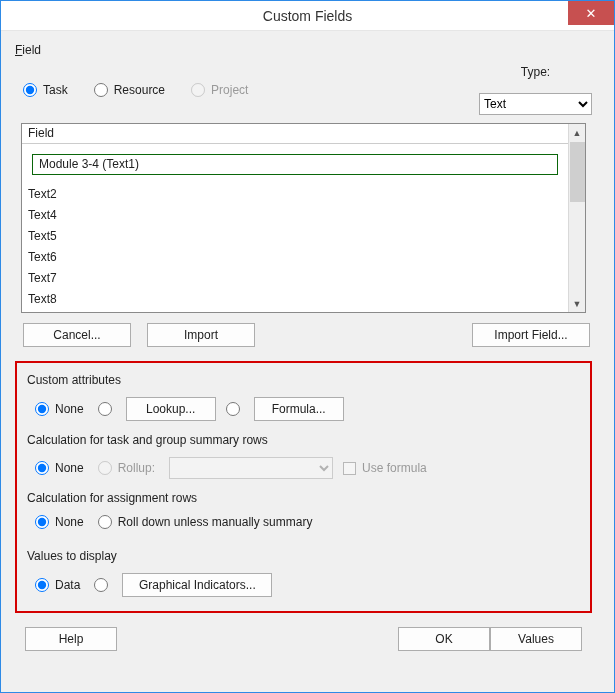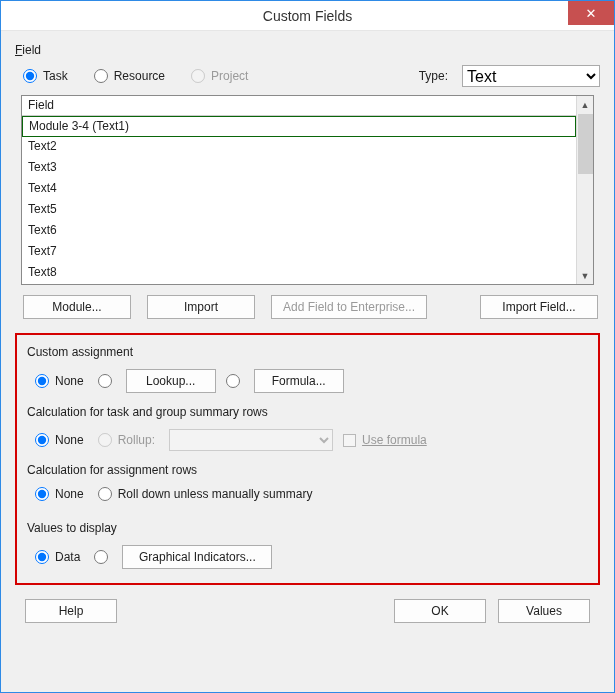--- a/index.html
+++ b/index.html
@@ -23,41 +23,41 @@
   .titlebar-title { font-size: 14px; color: #333; }
   .close-btn {
     position: absolute; right: 0; top: 0;
     width: 46px; height: 24px;
     background: #c75050; color: #fff;
     display: flex; align-items: center; justify-content: center;
     font-size: 13px; line-height: 1;
   }
 
   .content {
-    flex: 1; padding: 10px 14px 14px 14px;
+    flex: 1; padding: 10px 22px 14px 14px;
     display: flex; flex-direction: column;
     font-size: 12px; color: #222;
   }
 
   .field-label { margin: 2px 0 6px 0; }
   .field-label .u { text-decoration: underline; }
 
   .top-row {
     display: flex; align-items: center; gap: 0;
     padding: 2px 0 8px 8px;
   }
   .radio {
     display: inline-flex; align-items: center; gap: 6px;
     margin-right: 26px;
   }
   .radio input[type=radio] { width: 14px; height: 14px; margin:0; }
   .radio.disabled { color: #9a9a9a; }
-  .type-wrap { margin-left: auto; display: flex; align-items: center; gap: 14px; }
+  .type-wrap { margin-left: auto; display: flex; align-items: center; gap: 14px; flex-direction: column; }
   .type-select {
-    width: 138px; height: 22px; font-size: 16px;
+    width: 113px; height: 22px; font-size: 12px;
     background: #fff; border: 1px solid #aaa;
   }
 
   .listbox {
     margin: 0 6px 0 6px;
     border: 1px solid #8a8a8a;
     background: #fff;
     display: flex;
     height: 190px;
   }
@@ -69,21 +69,21 @@
   }
   .list-rows { }
   .list-row {
     height: 21px; padding: 2px 6px; font-size: 12px;
     border-bottom: 0px solid transparent;
   }
   .list-row.selected {
     border: 1px solid #0a660a;
     border-left-width: 1px;
     border-right-width: 1px;
-    margin: 0;
+    margin: 10px;
   }
   .scrollbar {
     width: 17px; background: #efefef;
     border-left: 1px solid #d9d9d9;
     display: flex; flex-direction: column;
   }
   .sb-btn {
     height: 17px; background: #efefef;
     display: flex; align-items: center; justify-content: center;
     font-size: 9px; color: #555;
@@ -111,27 +111,27 @@
     margin: 4px 0 0 0;
     padding: 8px 10px 12px 10px;
   }
   .section-title { margin: 2px 0 10px 0; }
   .row { display: flex; align-items: center; gap: 10px; padding-left: 8px; margin-bottom: 12px; }
   .row .radio { margin-right: 4px; }
   .rollup-select {
     height: 22px; width: 164px; font-size: 12px;
     border: 1px solid #bdbdbd; background: #f5f5f5; color: #999;
   }
-  .cb { display: inline-flex; align-items: center; gap: 6px; color: #9a9a9a; text-decoration: underline; }
+  .cb { display: inline-flex; align-items: center; gap: 6px; color: #9a9a9a; }
   .cb-box {
     width: 13px; height: 13px; border: 1px solid #b8b8b8; background: #f5f5f5;
   }
 
   .bottom-row {
-    display: flex; gap: 12px; padding: 14px 10px 4px 10px;
+    display: flex; padding: 14px 10px 4px 10px;
   }
   .spacer { flex: 1; }
 </style>
 </head>
 <body>
 
 <div class="window">
 
   <div class="titlebar">
     <span class="titlebar-title">Custom Fields</span>
@@ -166,50 +166,48 @@
         </select>
       </div>
     </div>
 
     <div class="listbox">
       <div class="list-inner">
         <div class="list-header">Field</div>
         <div class="list-rows">
           <div class="list-row selected">Module 3-4 (Text1)</div>
           <div class="list-row">Text2</div>
-          <div class="list-row">Text3</div>
           <div class="list-row">Text4</div>
           <div class="list-row">Text5</div>
           <div class="list-row">Text6</div>
           <div class="list-row">Text7</div>
           <div class="list-row">Text8</div>
         </div>
       </div>
       <div class="scrollbar">
         <div class="sb-btn">
           <span>▲</span>
         </div>
         <div class="sb-thumb"></div>
         <div class="sb-track"></div>
         <div class="sb-btn">
           <span>▼</span>
         </div>
       </div>
     </div>
 
     <div class="btn-row">
-      <button class="btn">Module...</button>
+      <button class="btn">Cancel...</button>
       <button class="btn">Import</button>
-      <button class="btn wide disabled">Add Field to Enterprise...</button>
       <button class="btn" style="margin-left:auto;min-width:118px">Import Field...</button>
     </div>
 
     <div class="highlight-box">
 
-      <div class="section-title">Custom assignment</div>
+      <div class="section-title">Custom attributes</div>
       <div class="row">
         <label class="radio">
           <input type="radio" name="ca" checked="" style="">
           <span>None</span>
         </label>
         <label class="radio">
           <input type="radio" name="ca" style="">
         </label>
         <button class="btn" style="min-width:90px">Lookup...</button>
         <label class="radio">

